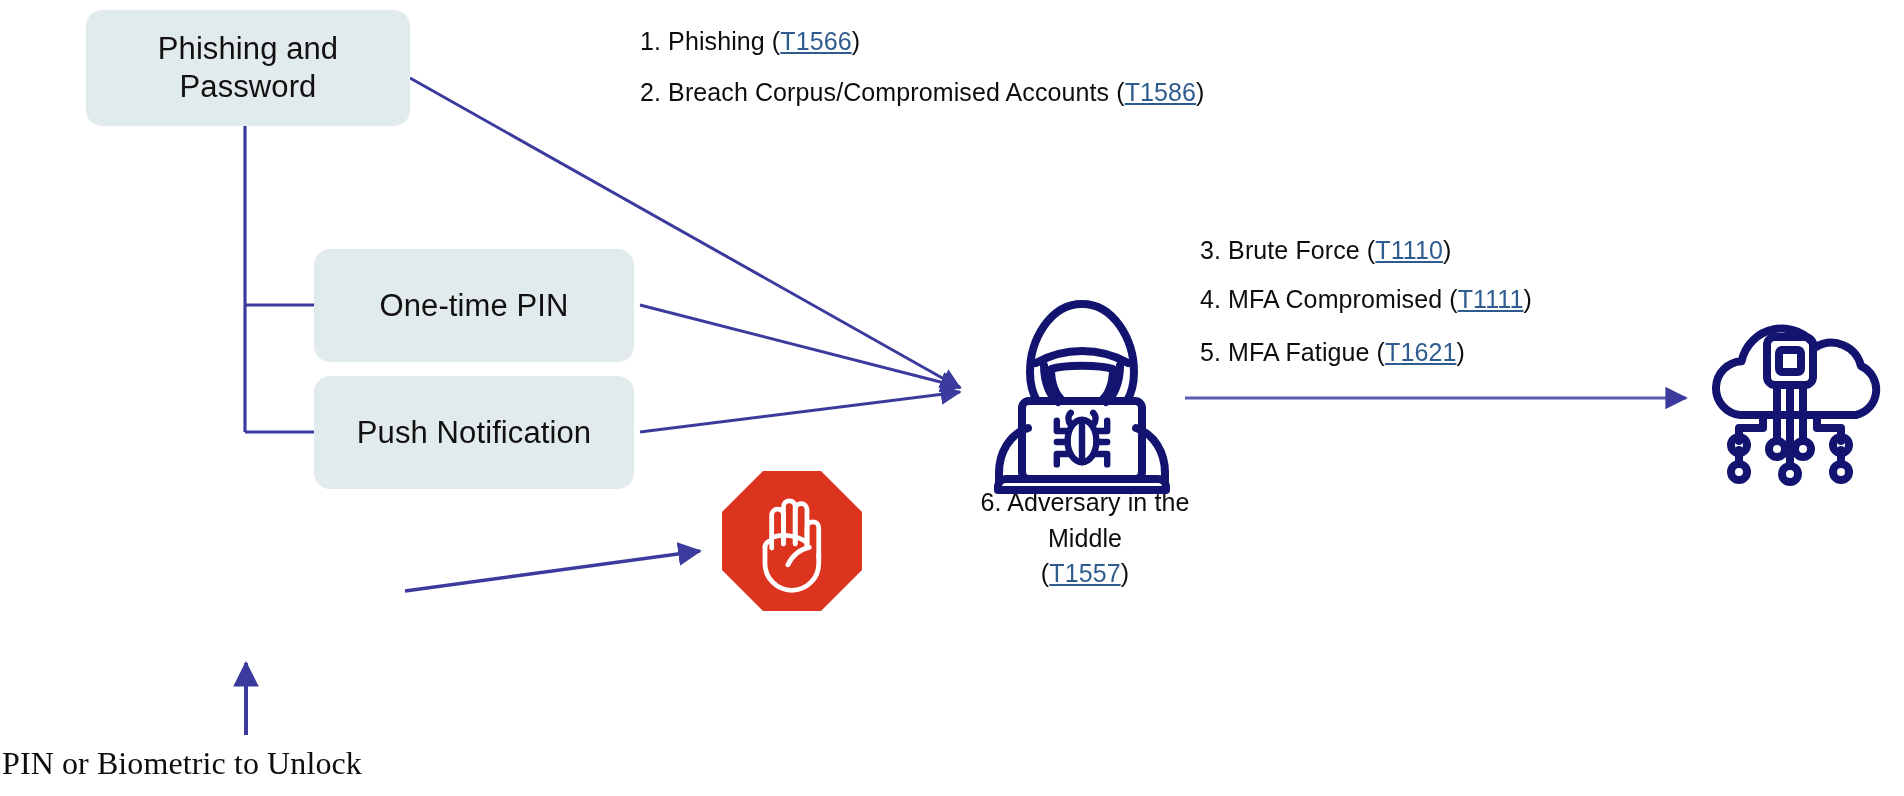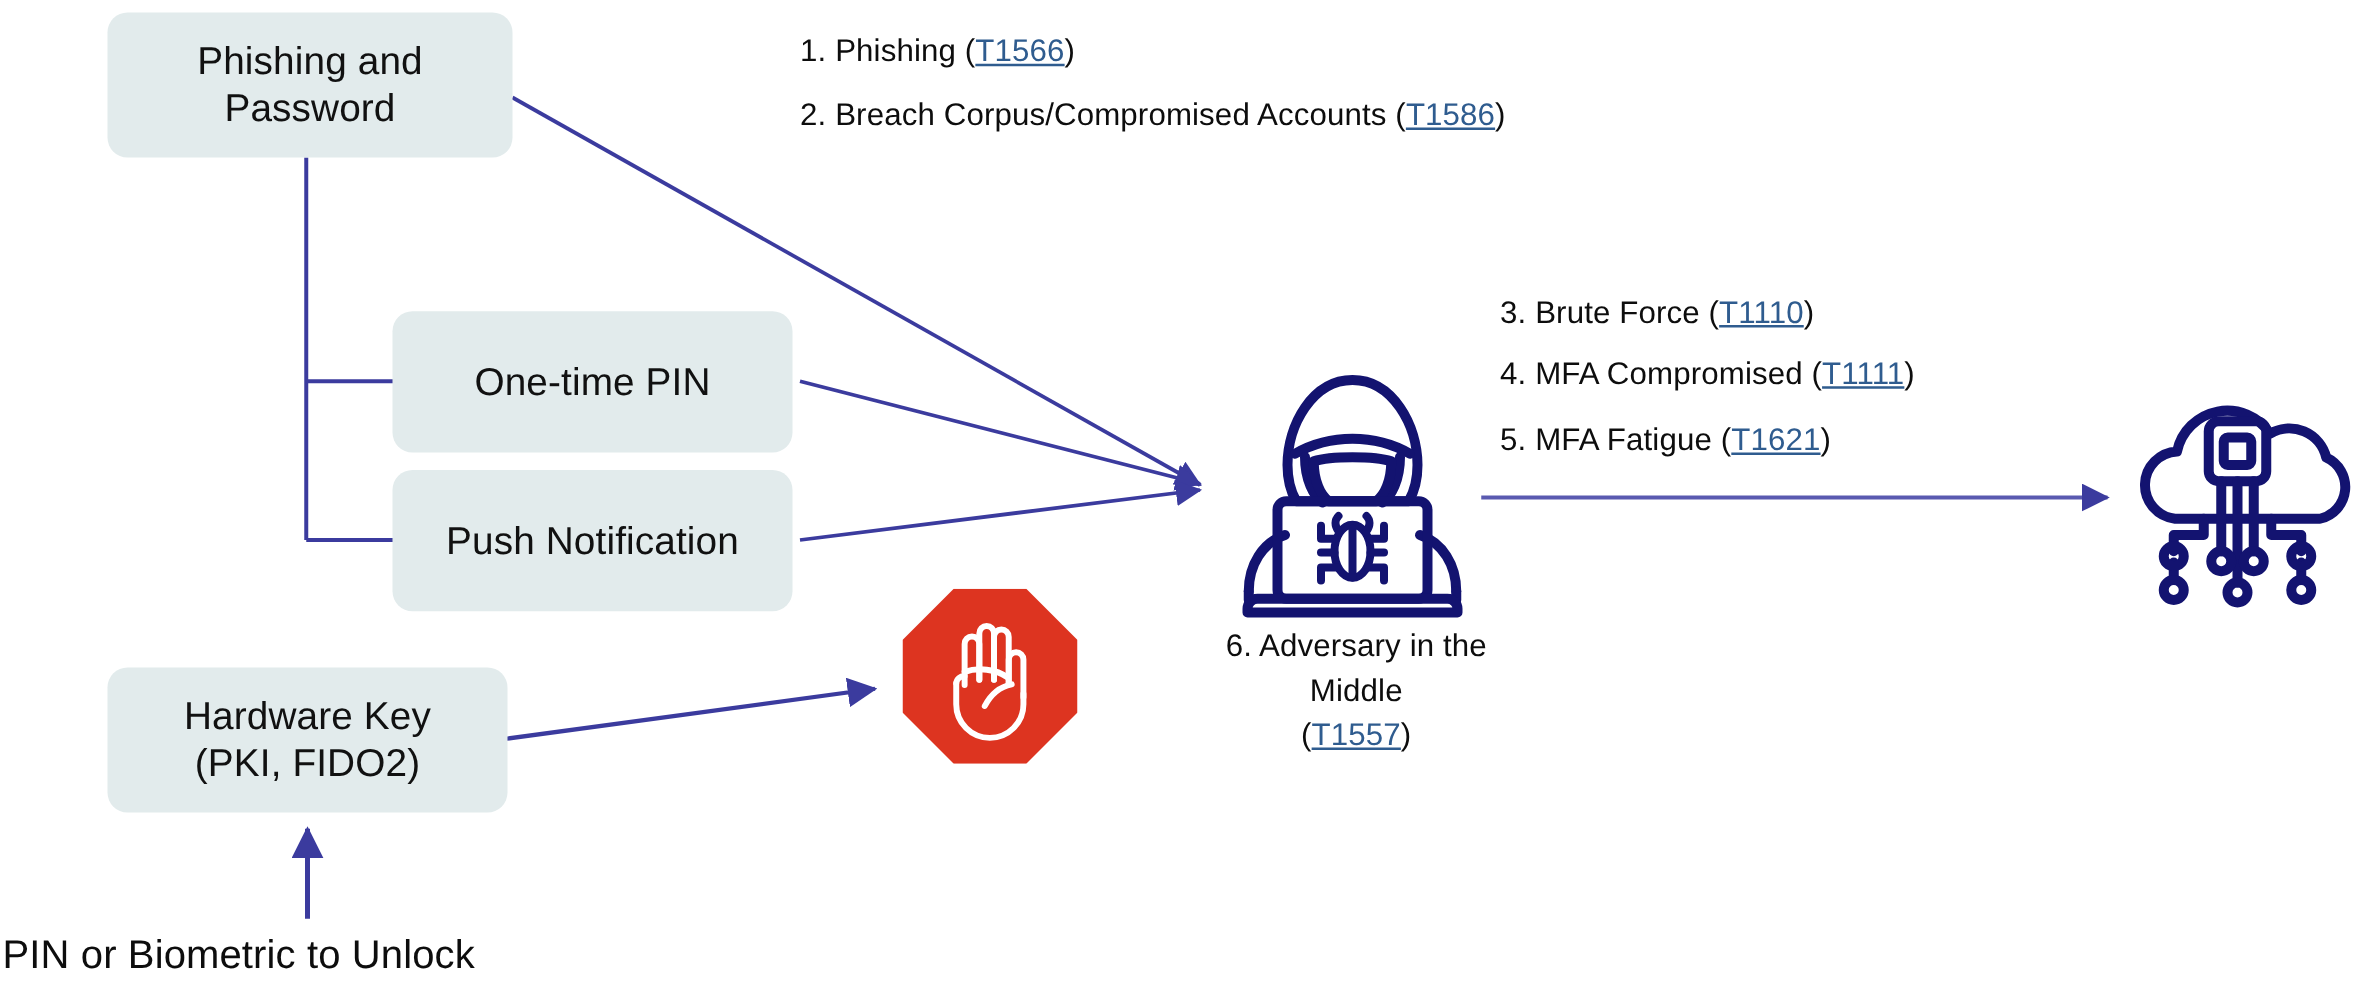--- a/index.html
+++ b/index.html
@@ -59,20 +59,21 @@
     color: #2f5c8f;
     text-decoration: underline;
     text-underline-offset: 2px;
   }
   .plain-label {
     position: absolute;
     font-size: 32px;
     color: #0d0d0d;
     white-space: nowrap;
     letter-spacing: 0.1px;
+    font-family: Liberation Serif, serif;
   }
   .icon-wrap {
     position: absolute;
   }
   .icon-wrap svg { display: block; }
 </style>
 </head>
 <body>
 
 <div id="canvas">
@@ -118,26 +119,20 @@
       <span>Push Notification</span>
     </div>
   </div>
 
   <div class="node-box" style="left:314px; top:249px; width:320px; height:113px;">
     <div>
       <span>One-time PIN</span>
     </div>
   </div>
 
-  <div class="node-box" style="left:86px; top:534px; width:320px; height:116px;">
-    <div>
-      <span>Hardware Key</span>
-      <span>(PKI, FIDO2)</span>
-    </div>
-  </div>
 
   <div class="plain-label" style="left:2px; top:745px;">PIN or Biometric to Unlock</div>
 
   <div class="annot" style="left:640px; top:24px;">
     <span>1. </span>
     <span>Phishing </span>
     <span>(</span><span class="ttid">T1566</span><span>)</span>
   </div>
 
   <div class="annot" style="left:640px; top:75px;">
@@ -157,21 +152,21 @@
     <span>MFA Compromised </span>
     <span>(</span><span class="ttid">T1111</span><span>)</span>
   </div>
 
   <div class="annot" style="left:1200px; top:335px;">
     <span>5. </span>
     <span>MFA Fatigue </span>
     <span>(</span><span class="ttid">T1621</span><span>)</span>
   </div>
 
-  <div class="annot centered" style="left:920px; top:500px; width:330px;text-align:center;">
+  <div class="annot centered" style="left:920px; top:485px; width:330px;text-align:center;">
     <div>6. Adversary in the</div>
     <div>Middle</div>
     <div><span>(</span><span class="ttid">T1557</span><span>)</span></div>
   </div>
 
   <div class="icon-wrap" style="left:722px; top:471px;">
     <svg width="140" height="140" viewBox="0 0 100 100" aria-hidden="true">
       <polygon points="29.3,0 70.7,0 100,29.3 100,70.7 70.7,100 29.3,100 0,70.7 0,29.3" fill="#dd3420"></polygon>
       <g fill="none" stroke="#ffffff" stroke-width="3.4" stroke-linecap="round" stroke-linejoin="round">
         <path d="M35.5 55 V31.5 a4.2 4.2 0 0 1 8.4 0 V52"></path>

